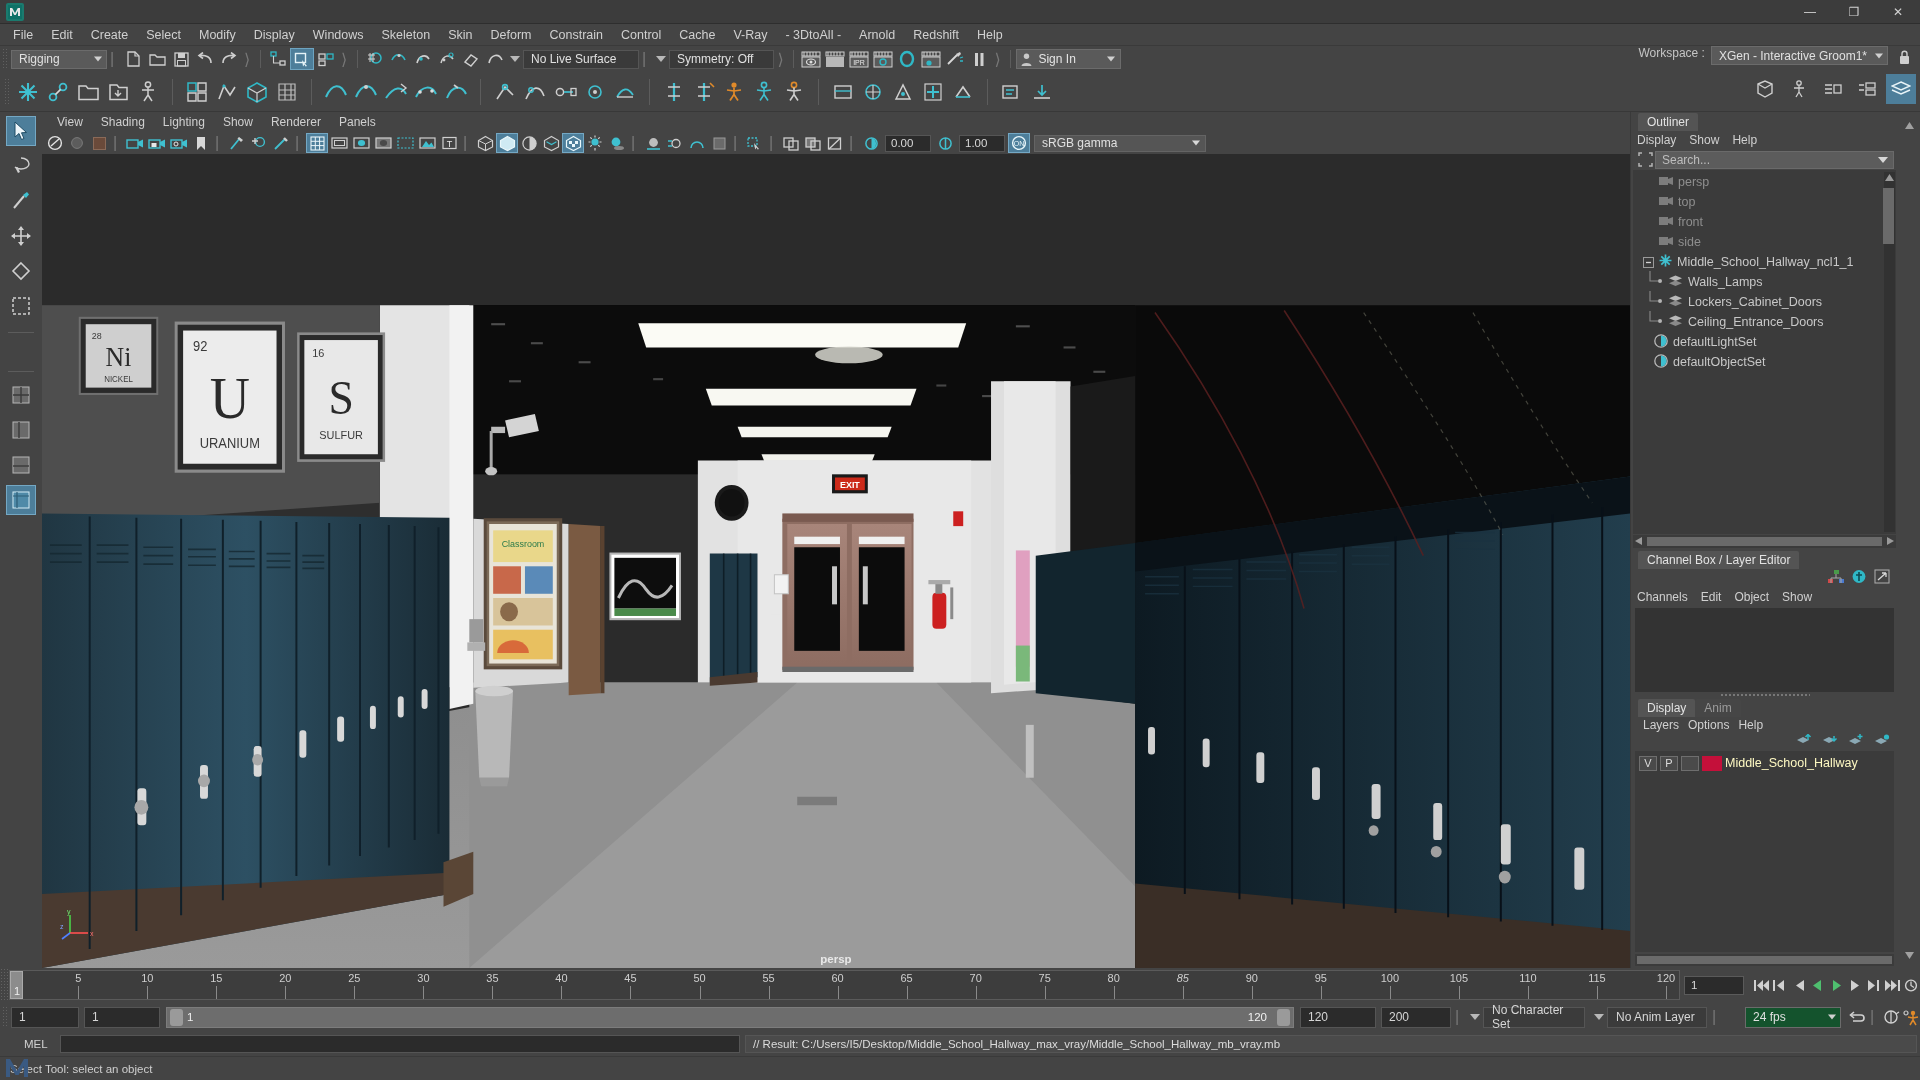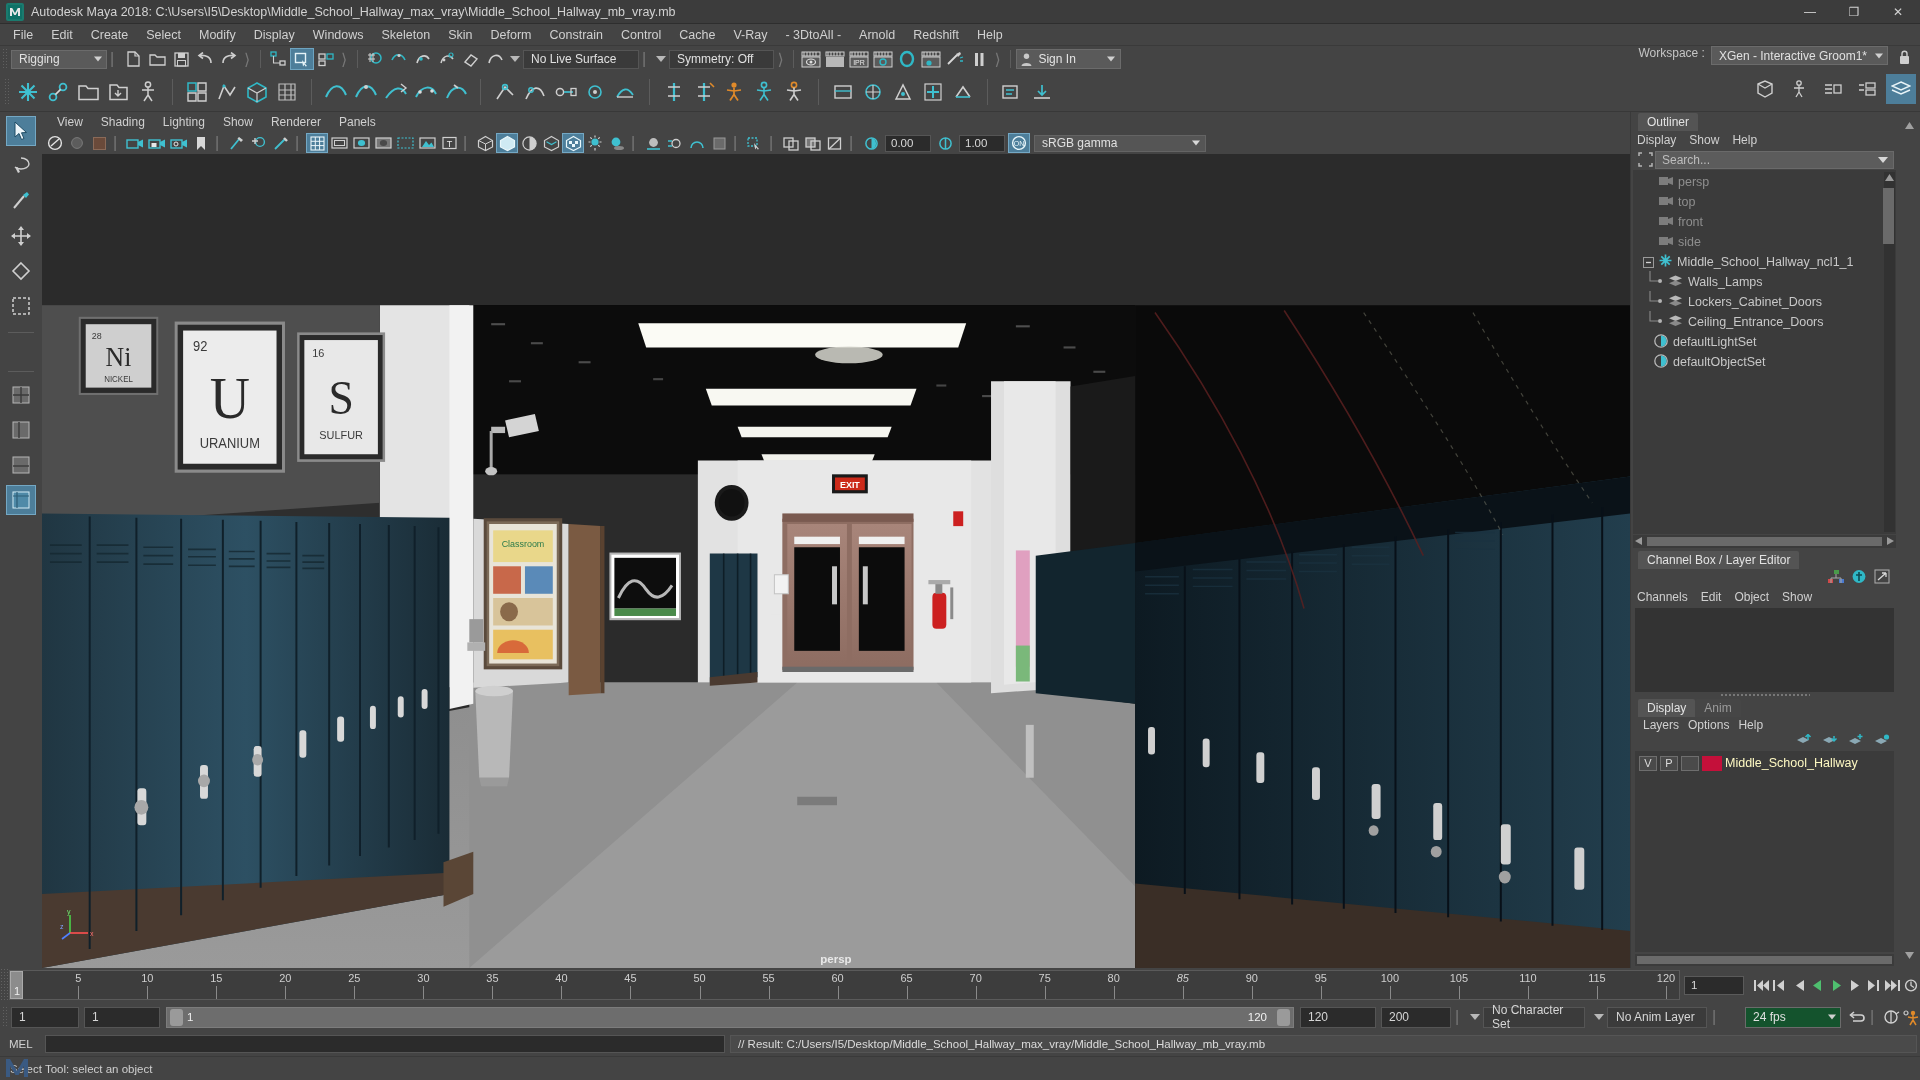--- a/index.html
+++ b/index.html
@@ -174,21 +174,21 @@
   .rangebar { flex: 1 1 auto; height: 21px; background: #6d6d6d; border: 1px solid #7c7c7c; margin: 0 6px;
     position: relative; display: flex; align-items: center; }
   .rangebar .handle { width: 13px; height: 17px; background: #9a9a9a; border-radius: 3px; position: absolute; }
   .rangebar .v { font-size: 11.5px; color: #f0f0f0; position: absolute; }
   .small-combo { height: 21px; background: #3b3b3b; border: 1px solid #555; color: #d6d6d6; font-size: 12px;
     display: flex; align-items: center; padding: 0 8px; }
   .tri-btn { width: 16px; height: 20px; display: flex; align-items: center; justify-content: center; }
   .tri-btn i { border-left: 5px solid transparent; border-right: 5px solid transparent; border-top: 6px solid #b8b8b8; }
 
   
-  .cmdrow { height: 24px; background: #444444; display: flex; align-items: center; flex: 0 0 24px; padding-left: 3px; }
+  .cmdrow { height: 24px; background: #444444; display: flex; align-items: center; flex: 0 0 24px; padding-left: 18px; }
   .mel-lbl { width: 42px; font-size: 11.5px; color: #d0d0d0; padding-left: 6px; }
   .cmd-input { width: 680px; height: 18px; background: #2b2b2b; border: 1px solid #555; }
   .cmd-result { flex: 1 1 auto; height: 18px; background: #4a4a4a; border: 1px solid #555; margin-left: 5px;
     margin-right: 3px; color: #dcdcdc; font-size: 11.5px; display: flex; align-items: center; padding-left: 7px; }
 
   .statusbar { height: 24px; background: #444444; display: flex; align-items: center; flex: 0 0 24px;
     padding-left: 3px; border-top: 1px solid #3a3a3a; position: relative; }
   .sb-text { font-size: 11.5px; color: #cfcfcf; padding-left: 7px; }
   .sb-logo { position: absolute; left: 4px; bottom: -2px; }
 
@@ -201,21 +201,20 @@
 
 <div class="app">
 
   <div class="titlebar">
     <div class="title-logo">
       <svg width="14" height="14" viewBox="0 0 14 14">
           <rect width="14" height="14" fill="#0f7167"></rect>
       <path d="M2 11 L2 3 L4.2 3 L7 8 L9.8 3 L12 3 L12 11 L10 11 L10 6 L7.8 10 L6.2 10 L4 6 L4 11 Z" fill="#e8e8e8"></path>
         </svg>
     </div>
-    <div class="title-text">Autodesk Maya 2018: C:\Users\I5\Desktop\Middle_School_Hallway_max_vray\Middle_School_Hallway_mb_vray.mb</div>
     <div class="win-btns">
       <div class="win-btn">—</div>
       <div class="win-btn">❐</div>
       <div class="win-btn close">✕</div>
     </div>
   </div>
 
   <div class="menubar">
     <div class="menu-item">File</div>
     <div class="menu-item">Edit</div>

